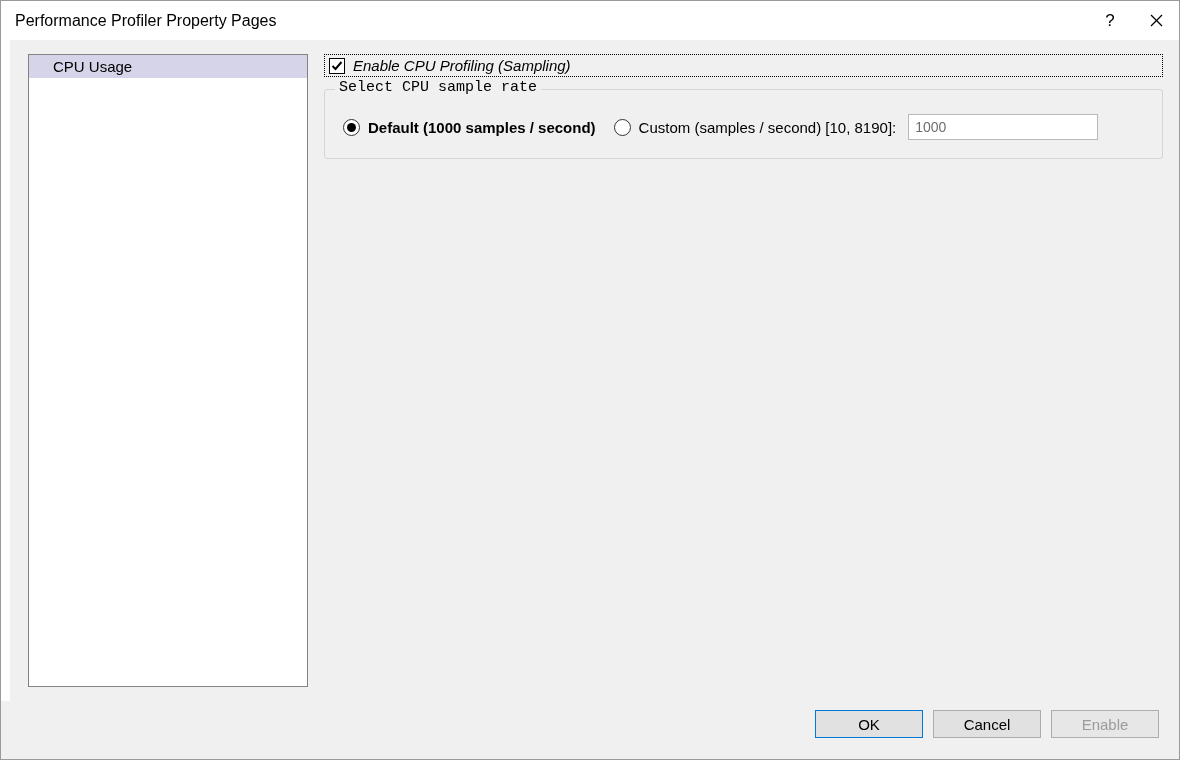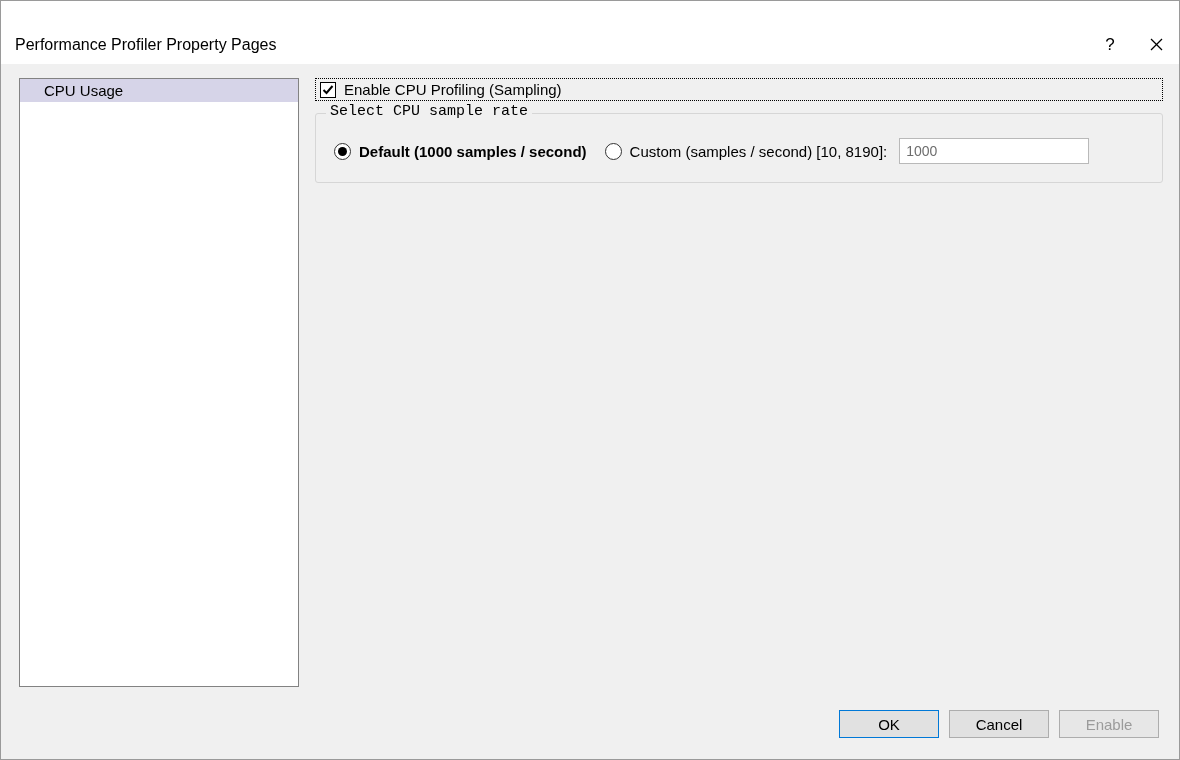--- a/index.html
+++ b/index.html
@@ -21,21 +21,20 @@
       background: #ffffff;
       display: flex;
       flex-direction: column;
     }
     .titlebar {
       height: 39px;
       display: flex;
       align-items: center;
       padding: 0 0 0 14px;
       background: #ffffff;
-      margin-top: 24px;
     }
     .titlebar-title {
       font-size: 16px;
       color: #000000;
       flex: 1;
     }
     .titlebar-btn {
       width: 46px;
       height: 44px;
       display: flex;
@@ -53,20 +52,21 @@
     .titlebar-btn.close svg {
       width: 13px;
       height: 13px;
     }
     .content-area {
       flex: 1;
       background: #f0f0f0;
       display: flex;
       padding: 14px 16px 14px 18px;
       gap: 16px;
+      margin-left: 9px;
     }
     .sidebar {
       width: 280px;
       border: 1px solid #828282;
       background: #ffffff;
     }
     .sidebar-item {
       padding: 3px 24px;
       font-size: 15px;
       color: #000000;
@@ -78,20 +78,21 @@
       display: flex;
       flex-direction: column;
       gap: 8px;
     }
     .checkbox-row {
       display: flex;
       align-items: center;
       gap: 8px;
       padding: 2px 4px;
       border: 1px dotted #000000;
+      font-style: italic;
     }
     .checkbox {
       width: 16px;
       height: 16px;
       border: 1px solid #000000;
       background: #ffffff;
       display: flex;
       align-items: center;
       justify-content: center;
       cursor: pointer;
@@ -173,21 +174,21 @@
     .button-bar {
       height: 58px;
       background: #f0f0f0;
       display: flex;
       justify-content: flex-end;
       align-items: center;
       gap: 10px;
       padding: 0 20px 12px 0;
     }
     .btn {
-      width: 100px;
+      width: 108px;
       height: 28px;
       font-size: 15px;
       border: 1px solid #adadad;
       background: #e1e1e1;
       color: #000000;
       cursor: pointer;
     }
     .btn.primary {
       border: 1px solid #0078d7;
       background: #e1e1e1;

